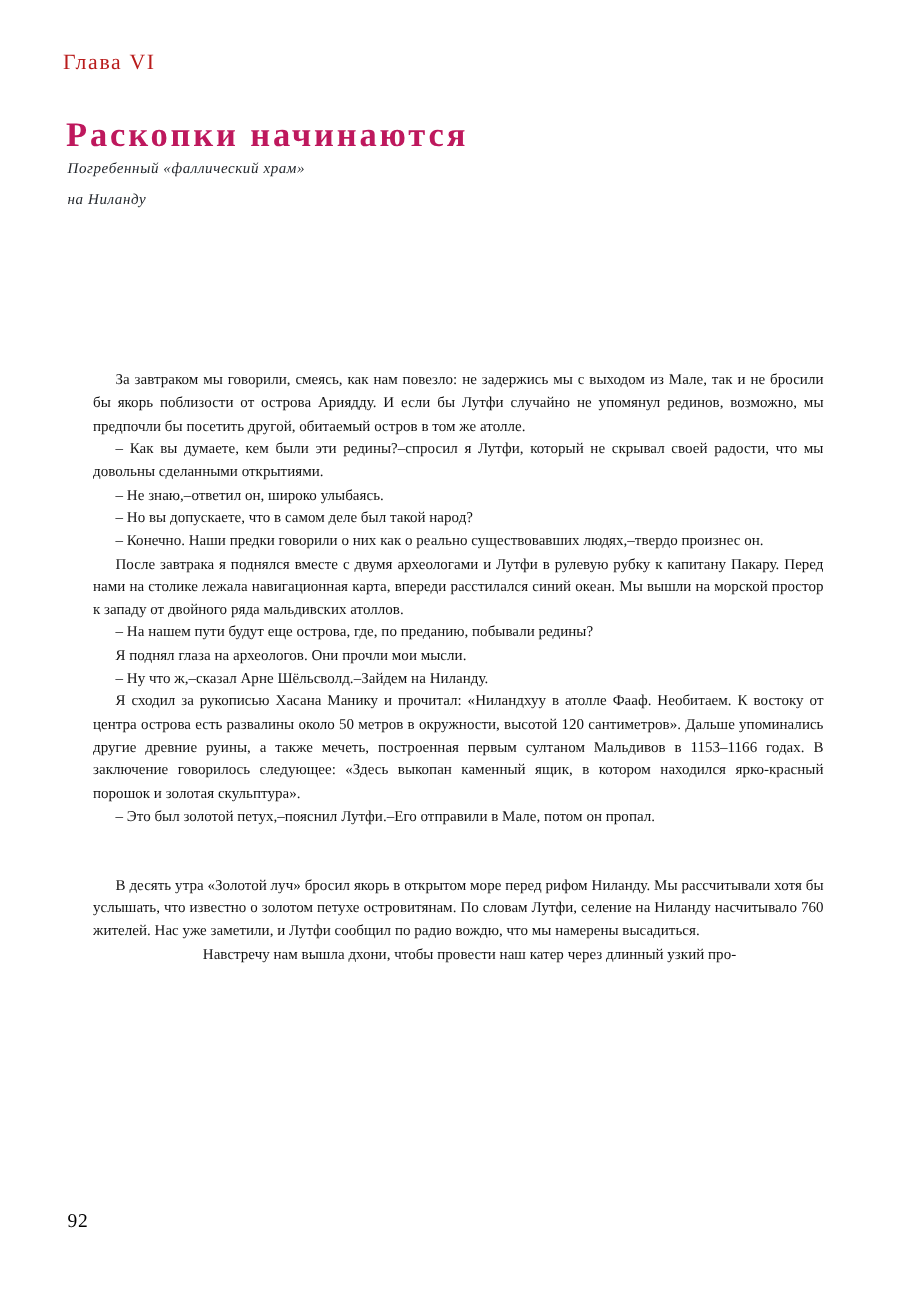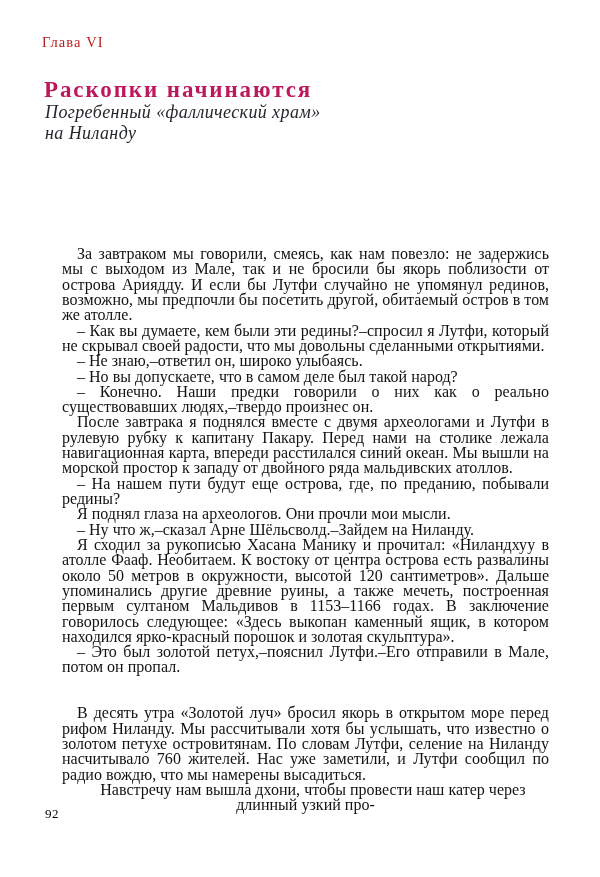--- a/index.html
+++ b/index.html
@@ -41,39 +41,39 @@
     font-weight: bold;
     letter-spacing: 1.9px;
     color: #be185d;
     white-space: nowrap;
   }
 
   .chapter-subtitle {
     position: absolute;
     left: 45px;
     top: 102px;
-    font-size: 18px;
+    font-size: 10px;
     font-style: italic;
     color: #23272c;
     line-height: 21px;
     letter-spacing: 0.4px;
     width: 430px;
   }
   .chapter-subtitle .sub-line {
     display: block;
     white-space: nowrap;
   }
 
   
   .body-text {
     position: absolute;
     left: 62px;
     top: 246px;
     width: 487px;
-    font-size: 16px;
+    font-size: 10px;
     line-height: 15.32px;
     text-align: justify;
     text-justify: inter-word;
     color: #121212;
     letter-spacing: 0.02px;
   }
 
   .body-text p {
     margin: 0;
     text-indent: 15px;

